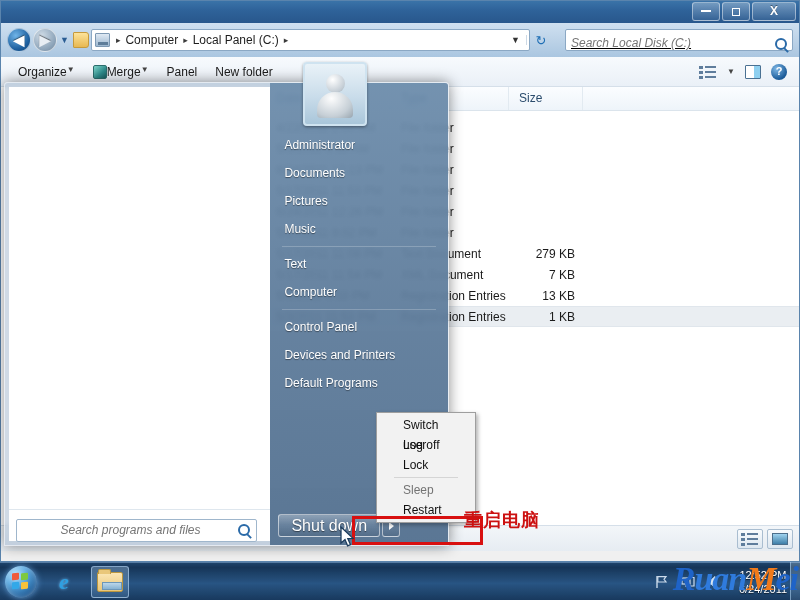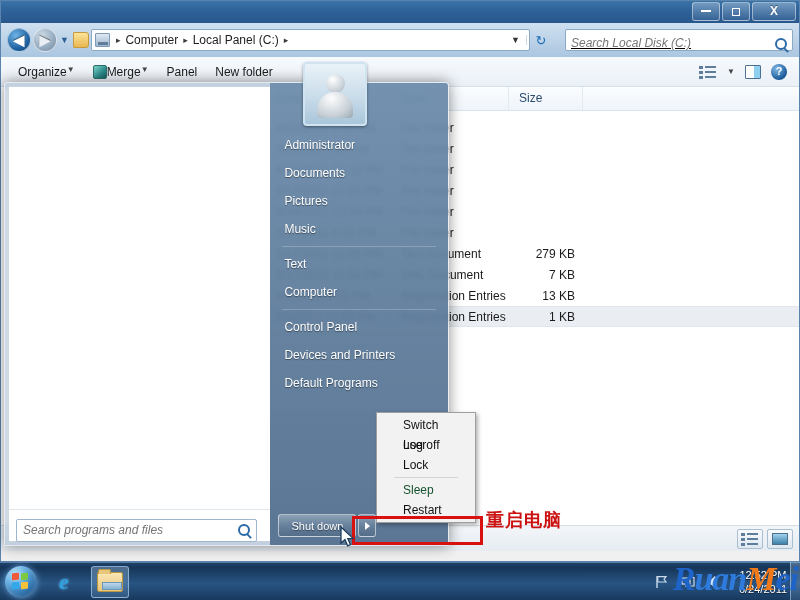--- a/index.html
+++ b/index.html
@@ -213,40 +213,40 @@
     font-size: 12px; color: #1b1b1b;
   }
   .tri { width: 0; height: 0; border-left: 6px solid #1b1b1b; border-top: 5px solid transparent; border-bottom: 5px solid transparent; }
   .sm-searchwrap { height: 38px; display: flex; align-items: center; padding: 0 8px 6px; background: transparent; }
   .sm-search {
     flex: 1; height: 23px; background: #fff; border: 1px solid #9fb6cc; border-radius: 2px;
     display: flex; align-items: center; padding: 0 6px;
   }
   .sm-search input {
     flex: 1; border: 0; outline: 0; background: transparent; font-style: italic;
-    color: #3b82f6; font-size: 12px; font-family: "Liberation Sans", sans-serif;
+    color: #3b82f6; font-size: 12px; font-family: "Liberation Sans", sans-serif; text-align: center;
   }
   .sm-right {
     width: 180px; padding: 48px 0 0 0; position: relative;
     background: linear-gradient(180deg, rgba(108,140,171,.92) 0%, rgba(95,125,156,.92) 45%, rgba(83,112,143,.94) 100%);
     border-radius: 0 3px 0 0;
     display: flex; flex-direction: column;
   }
   .sm-item {
     color: #fff; font-size: 12px; padding: 7px 0 7px 14px;
     text-shadow: 0 1px 1px rgba(0,0,0,.45);
     white-space: nowrap;
   }
   .sm-div { height: 1px; background: rgba(255,255,255,.22); margin: 3px 12px; }
   .sm-bottom {
     margin-top: auto; display: flex; align-items: center; padding: 0 6px 8px 8px;
   }
   .shutdown-btn {
     height: 23px; padding: 0 12px; display: flex; align-items: center;
-    color: #fff; font-size: 11px; text-shadow: 0 1px 1px rgba(0,0,0,.5);
+    color: #fff; font-size: 16px; text-shadow: 0 1px 1px rgba(0,0,0,.5);
     background: linear-gradient(180deg, rgba(255,255,255,.30), rgba(255,255,255,.07) 50%, rgba(0,0,0,.08));
     border: 1px solid rgba(255,255,255,.55); border-radius: 3px;
   }
   .shutdown-arrow {
     width: 18px; height: 23px; margin-left: 2px;
     background: linear-gradient(180deg, rgba(255,255,255,.30), rgba(255,255,255,.07) 50%, rgba(0,0,0,.08));
     border: 1px solid rgba(255,255,255,.55); border-radius: 3px;
     display: flex; align-items: center; justify-content: center;
   }
   .arrow-r { width:0;height:0;border-left:5px solid #fff;border-top:4px solid transparent;border-bottom:4px solid transparent; }
@@ -272,30 +272,30 @@
   }
 
   
   #shutmenu {
     position: absolute; left: 376px; top: 412px; width: 100px;
     background: #f2f2f2; border: 1px solid #9e9e9e;
     box-shadow: 2px 2px 4px rgba(0,0,0,.3);
     z-index: 40; padding: 2px 16px;
   }
   .cm-item { height: 20px; line-height: 20px; padding-left: 10px; font-size: 12px; color: #111; }
-  .cm-item.disabled { color: #14532d; }
+  .cm-item.disabled { color: #737373; }
   .cm-sep { height: 1px; background: #d5d5d5; margin: 2px 1px; }
 
   
   .redbox {
     position: absolute; left: 352px; top: 516px; width: 131px; height: 29px;
     border: 3px solid #d81010; z-index: 60; pointer-events: none;
   }
   .cn-note {
-    position: absolute; left: 486px; top: 508px; z-index: 60;
+    position: absolute; left: 464px; top: 508px; z-index: 60;
     color: #cc1111; font-size: 18px;
     font-family: "DejaVu Sans", sans-serif; font-weight: bold;
     letter-spacing: 1px;
   }
   .cursor {
     position: absolute; left: 340px; top: 526px; z-index: 70;
     width: 0; height: 0;
   }
   .cursor svg { display:block; }
 

